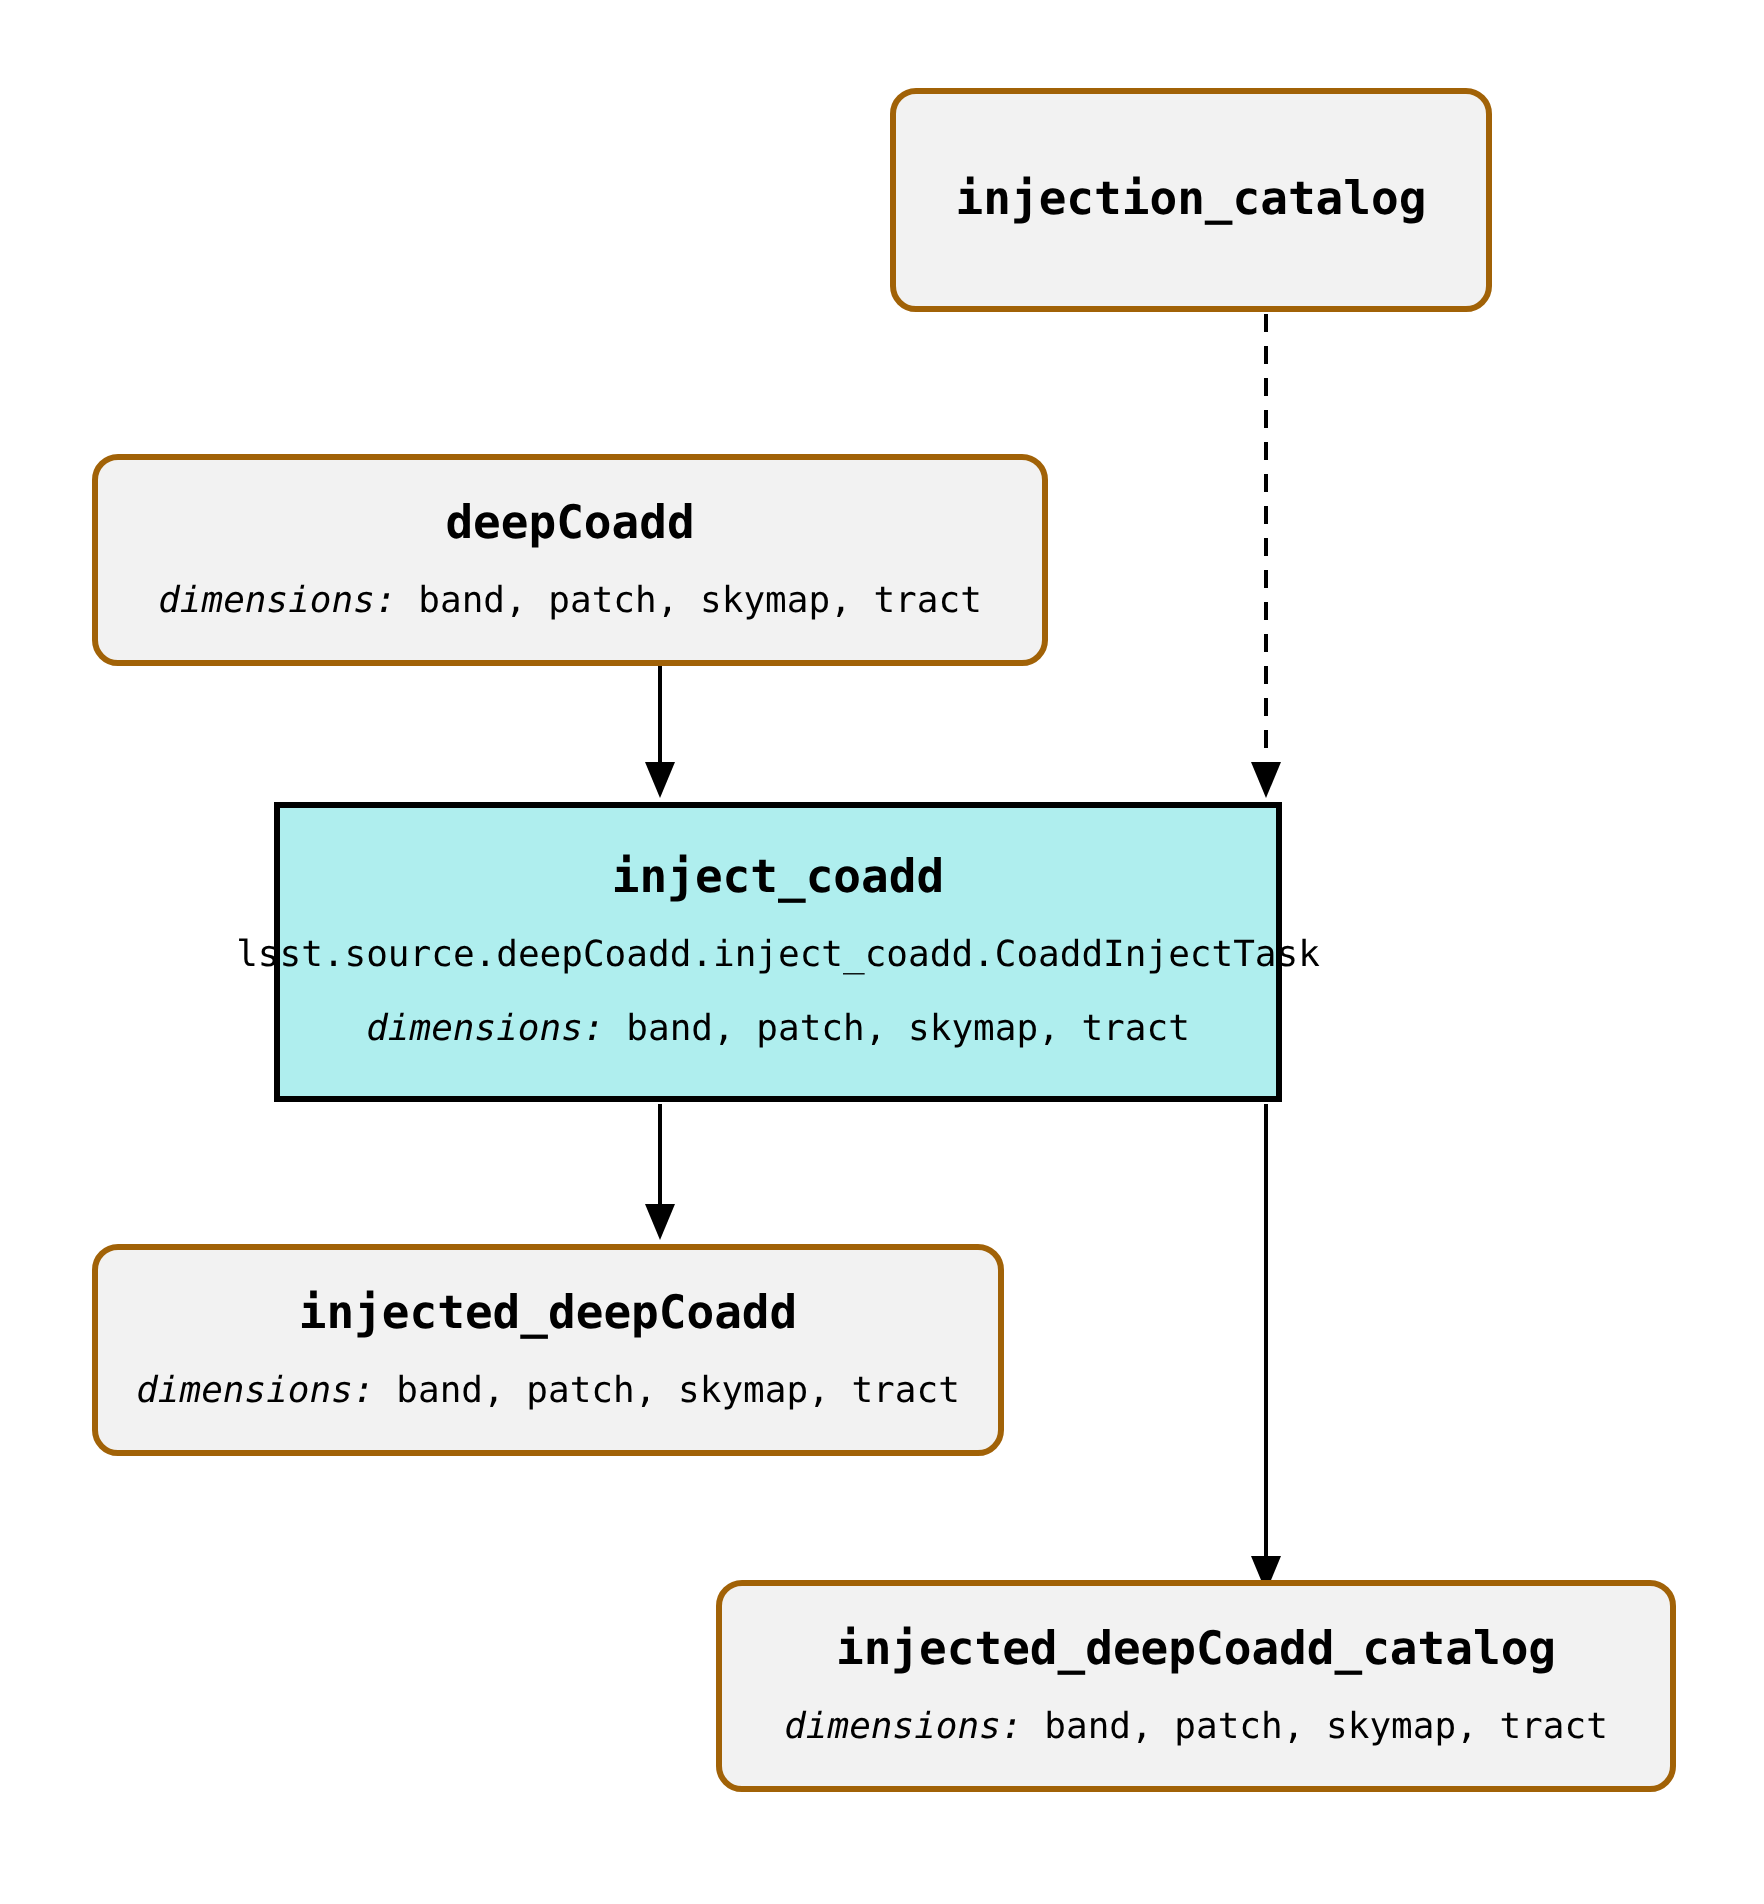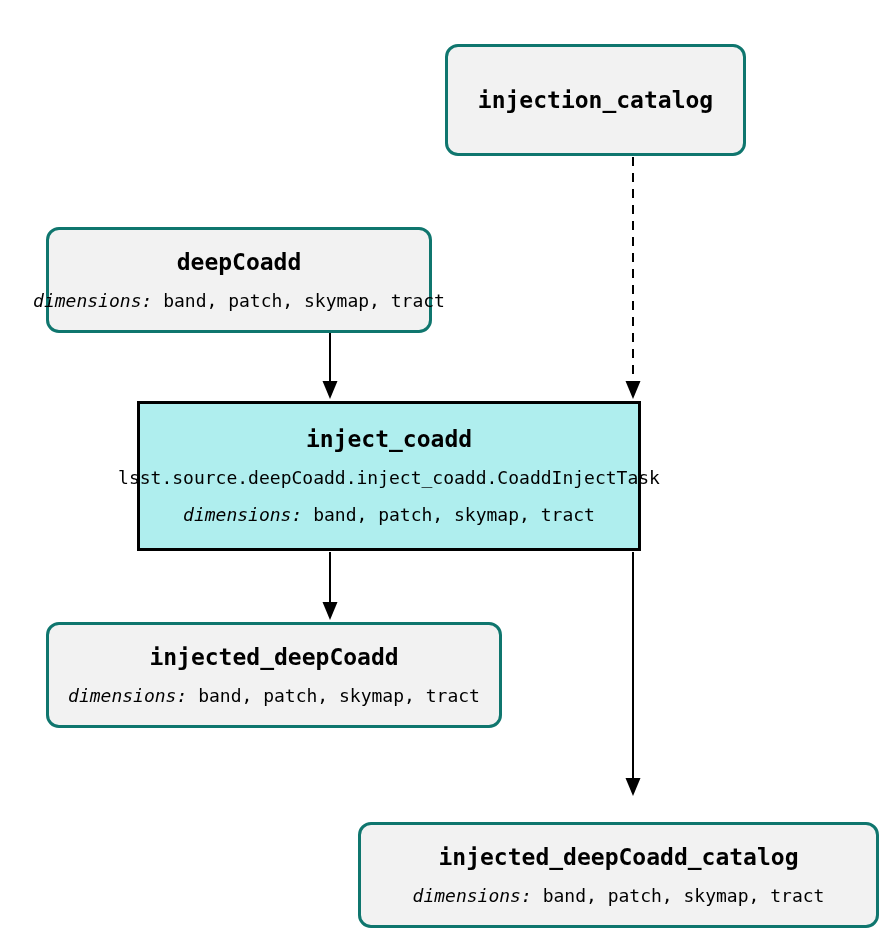--- a/index.html
+++ b/index.html
@@ -40,21 +40,21 @@
     position: absolute;
     box-sizing: border-box;
     display: flex;
     flex-direction: column;
     align-items: center;
     justify-content: center;
     text-align: center;
     gap: 13px;
   }
   .node.dataset {
-    border: 3px solid #0f766e;
+    border: 3px solid #a16207;
     background: #F2F2F2;
     border-radius: 13px;
   }
   .node.task {
     border: 3.5px solid #000000;
     background: #AFEEEE;
     border-radius: 0;
   }
   .node-title {
     font-weight: bold;
@@ -96,21 +96,21 @@
     <g>
       <line class="edge solid" x1="633" y1="552" x2="633" y2="780"></line>
       <polygon class="arrowhead" points="633,796 625.5,778 640.5,778"></polygon>
     </g>
   </svg>
 
   <div class="node dataset" style="left:445px; top:44px; width:301px; height:112px;">
     <div class="node-title">injection_catalog</div>
   </div>
 
-  <div class="node dataset" style="left:46px; top:227px; width:386px; height:106px;">
+  <div class="node dataset" style="left:46px; top:227px; width:478px; height:106px;">
     <div class="node-title">deepCoadd</div>
     <div class="node-line">
       <span class="dims-label">dimensions:</span>
       <span class="dims-value">band, patch, skymap, tract</span>
     </div>
   </div>
 
   <div class="node task" style="left:137px; top:401px; width:504px; height:150px;">
     <div class="node-title">inject_coadd</div>
     <div class="node-line">lsst.source.deepCoadd.inject_coadd.CoaddInjectTask</div>
@@ -121,21 +121,21 @@
   </div>
 
   <div class="node dataset" style="left:46px; top:622px; width:456px; height:106px;">
     <div class="node-title">injected_deepCoadd</div>
     <div class="node-line">
       <span class="dims-label">dimensions:</span>
       <span class="dims-value">band, patch, skymap, tract</span>
     </div>
   </div>
 
-  <div class="node dataset" style="left:358px; top:822px; width:521px; height:106px;">
+  <div class="node dataset" style="left:358px; top:790px; width:480px; height:106px;">
     <div class="node-title">injected_deepCoadd_catalog</div>
     <div class="node-line">
       <span class="dims-label">dimensions:</span>
       <span class="dims-value">band, patch, skymap, tract</span>
     </div>
   </div>
 
 </div>
 
 </body></html>

